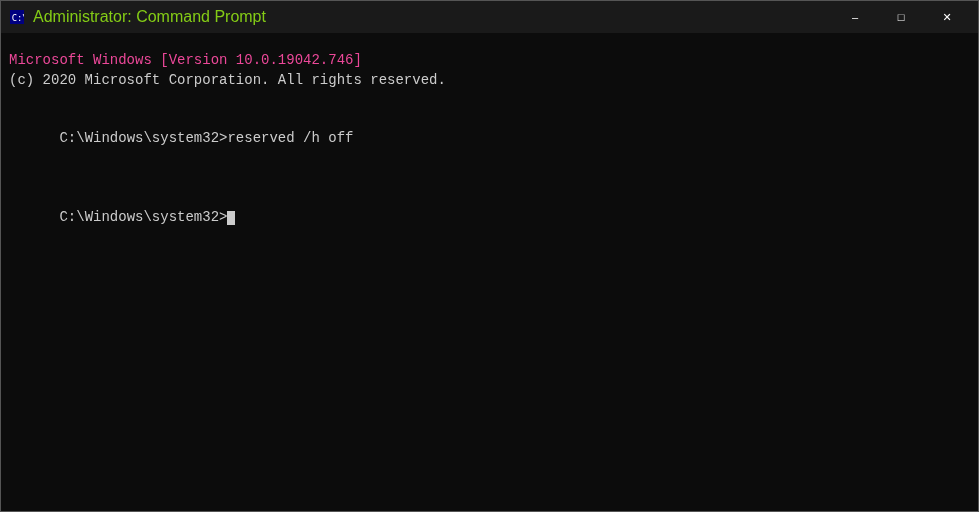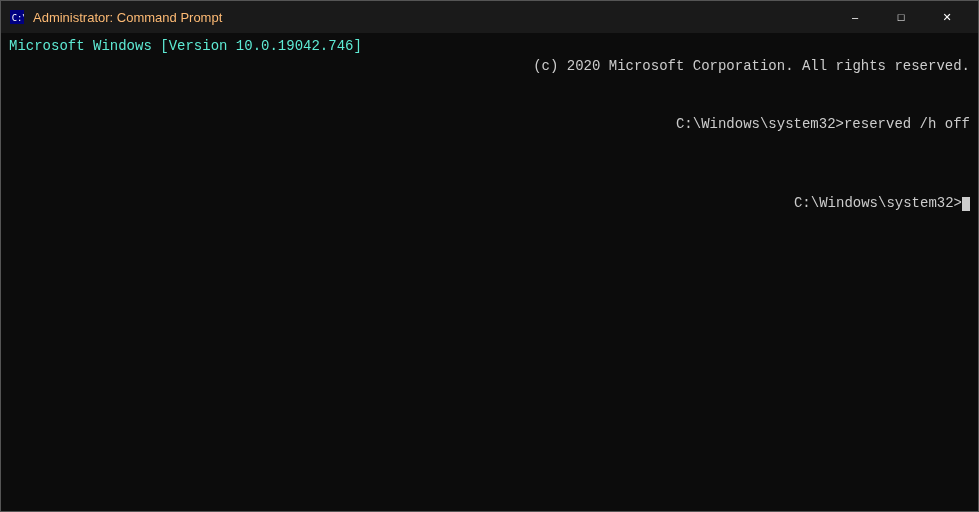--- a/index.html
+++ b/index.html
@@ -44,22 +44,22 @@
       flex-shrink: 0;
     }
 
     .title-bar-icon svg {
       width: 14px;
       height: 14px;
     }
 
     .title-bar-text {
       flex: 1;
-      color: #fdba74;
-      font-size: 13px;
+      color: #84cc16;
+      font-size: 16px;
       font-family: 'Segoe UI', Arial, sans-serif;
     }
 
     .title-bar-controls {
       display: flex;
       gap: 0;
       margin-left: auto;
     }
 
     .title-bar-btn {
@@ -84,26 +84,26 @@
       color: #cccccc;
       overflow: hidden;
     }
 
     .line {
       line-height: 1.4;
       white-space: pre;
     }
 
     .line-yellow {
-      color: #5eead4;
+      color: #ec4899;
+      margin-top: 14px;
     }
 
     .line-white {
       color: #cccccc;
-      text-align: right;
     }
 
     .cursor {
       display: inline-block;
       width: 8px;
       height: 14px;
       background: #cccccc;
       vertical-align: text-bottom;
       animation: blink 1s step-end infinite;
     }

